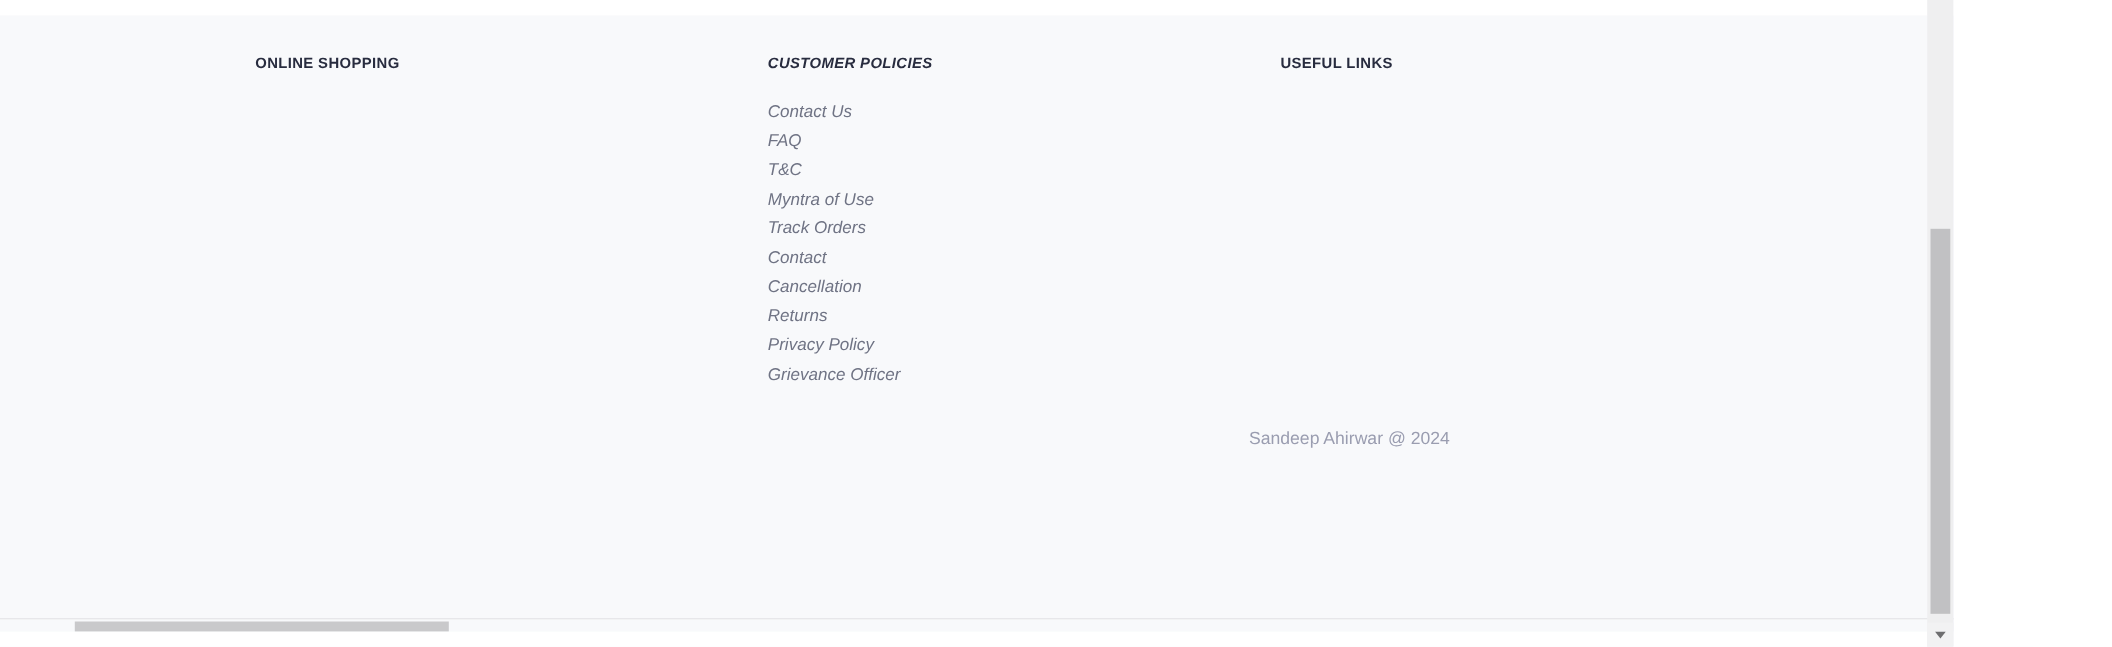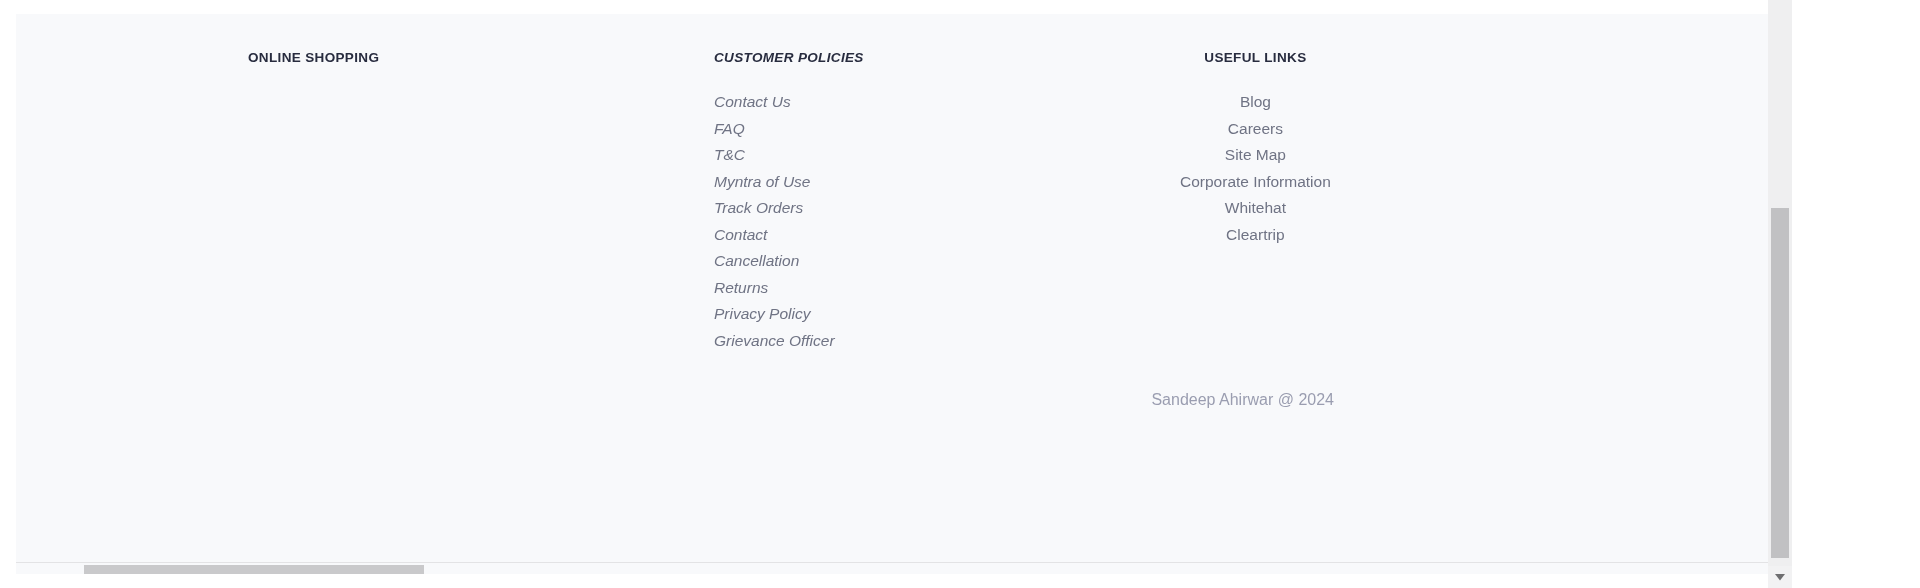--- a/index.html
+++ b/index.html
@@ -12,21 +12,21 @@
     height: 588px;
     background: #ffffff;
     font-family: "Liberation Sans", sans-serif;
     overflow: hidden;
     position: relative;
   }
 
   
   #viewport {
     position: absolute;
-    left: 16px;
+    left: 0;
     top: 0;
     width: 1776px;
     height: 588px;
     overflow: hidden;
   }
 
   #page {
     position: absolute;
     left: 0;
     top: 14px;
@@ -193,40 +193,20 @@
             <a class="footer-link">Privacy Policy</a>
           </li>
           <li>
             <a class="footer-link">Grievance Officer</a>
           </li>
         </ul>
       </div>
 
       <div class="footer-col col-3">
         <h3 class="col-heading">USEFUL LINKS</h3>
-        <ul class="link-list">
-          <li>
-            <a class="footer-link">Blog</a>
-          </li>
-          <li>
-            <a class="footer-link">Careers</a>
-          </li>
-          <li>
-            <a class="footer-link">Site Map</a>
-          </li>
-          <li>
-            <a class="footer-link">Corporate Information</a>
-          </li>
-          <li>
-            <a class="footer-link">Whitehat</a>
-          </li>
-          <li>
-            <a class="footer-link">Cleartrip</a>
-          </li>
-        </ul>
       </div>
 
     </div>
 
     <div id="copyright-row">
       <span id="copyright-text">Sandeep Ahirwar @ 2024</span>
     </div>
 
     <div id="hscrollbar">
       <div id="hscroll-thumb"></div>

